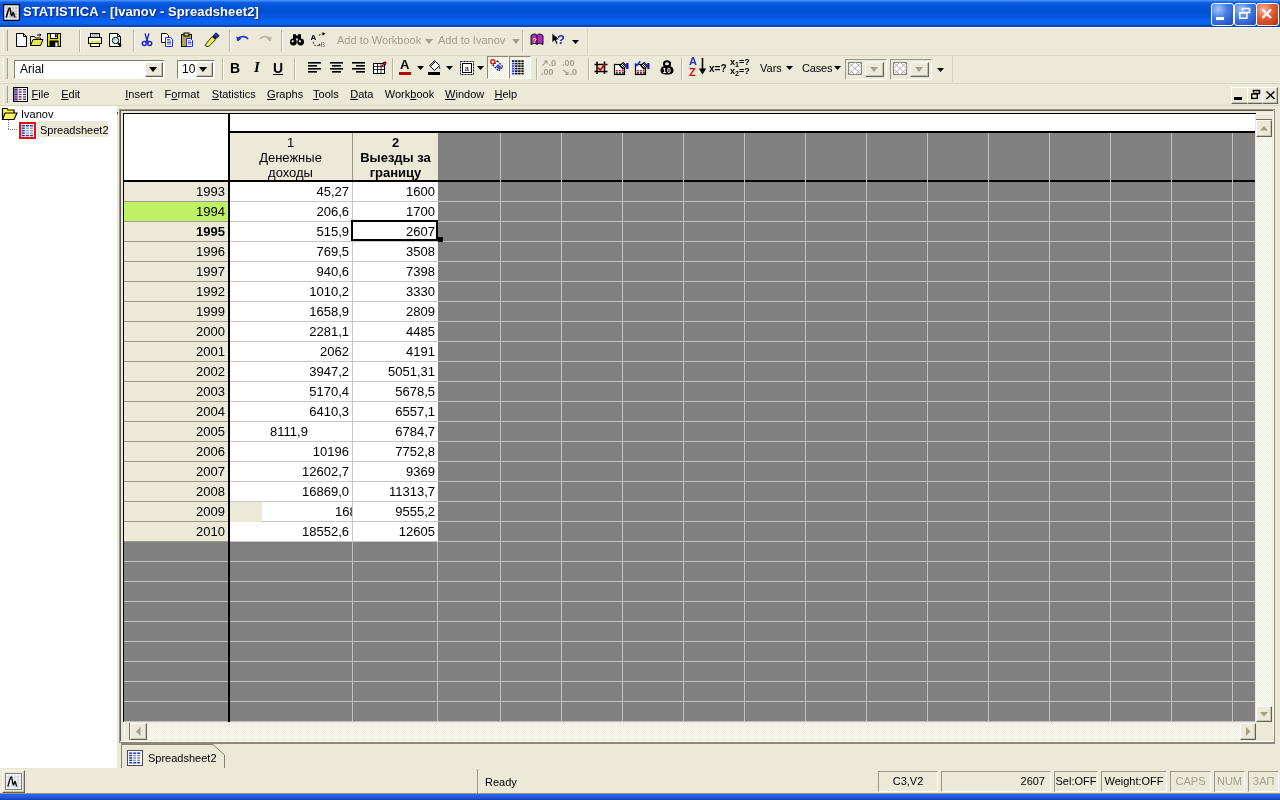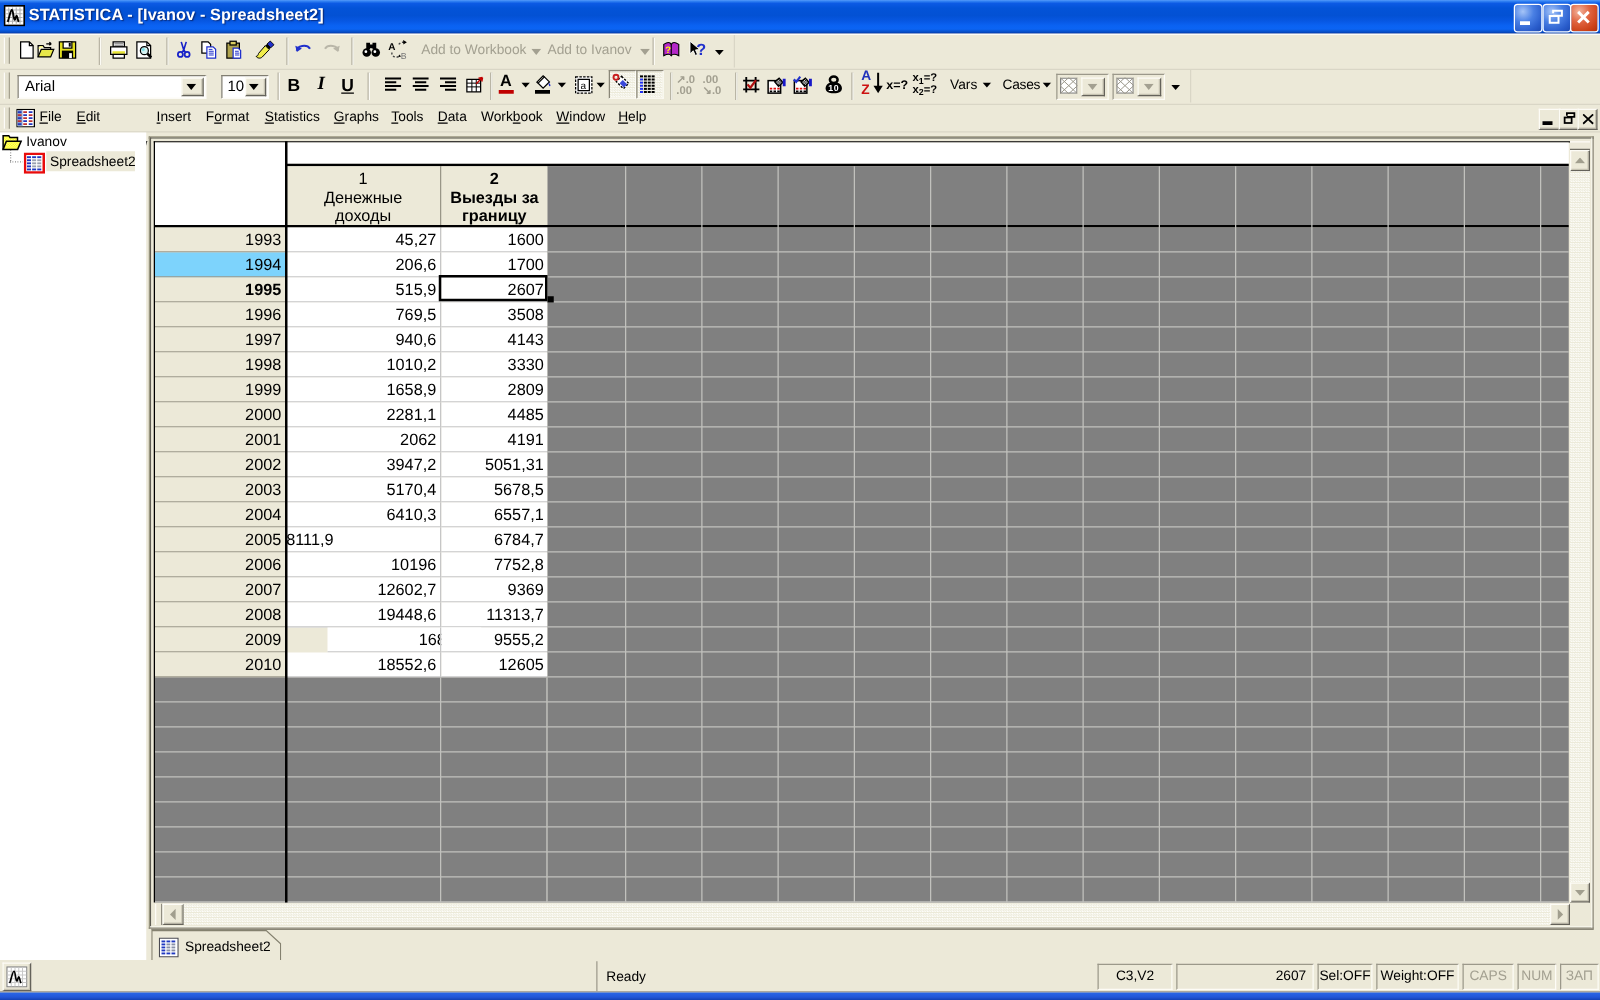--- a/index.html
+++ b/index.html
@@ -432,37 +432,37 @@
 <div class="a" style="left:353px;top:133px;width:85px;height:47px;background:#ece9d8;"></div>
 <div class="a" style="left:352px;top:133px;width:1px;height:47px;background:#999687;"></div>
 <div class="a" style="left:438px;top:133px;width:817px;height:47px;background:#808080;"></div>
 <div class="t" style="left:229px;top:135px;width:123px;text-align:center;font-size:13px;line-height:15px;">1<br>Денежные<br>доходы</div>
 <div class="t" style="left:353px;top:135px;width:85px;text-align:center;font-size:13px;line-height:15px;font-weight:bold;">2<br>Выезды за<br>границу</div>
 <div class="a" style="left:124px;top:180px;width:1131px;height:2px;background:#000;"></div>
 <div class="a" style="left:124px;top:182px;width:104px;height:19px;background:#ece9d8;border-bottom:1px solid #9c998b;font-size:13px;line-height:19px;text-align:right;padding-right:3px;box-sizing:content-box;width:101px;">1993</div>
 <div class="a" style="left:229px;top:182px;width:120px;height:19px;background:#fff;border-bottom:1px solid #c6c6c6;font-size:13px;line-height:19px;text-align:right;padding-right:3px;">45,27</div>
 <div class="a" style="left:353px;top:182px;width:82px;height:19px;background:#fff;border-bottom:1px solid #c6c6c6;font-size:13px;line-height:19px;text-align:right;padding-right:3px;">1600</div>
 <div class="a" style="left:352px;top:182px;width:1px;height:20px;background:#c6c6c6;"></div>
-<div class="a" style="left:124px;top:202px;width:104px;height:19px;background:#7dd3fc;border-bottom:1px solid #9c998b;font-size:13px;line-height:19px;text-align:right;padding-right:3px;box-sizing:content-box;width:101px;">1994</div>
+<div class="a" style="left:124px;top:202px;width:104px;height:19px;background:#bef264;border-bottom:1px solid #9c998b;font-size:13px;line-height:19px;text-align:right;padding-right:3px;box-sizing:content-box;width:101px;">1994</div>
 <div class="a" style="left:229px;top:202px;width:120px;height:19px;background:#fff;border-bottom:1px solid #c6c6c6;font-size:13px;line-height:19px;text-align:right;padding-right:3px;">206,6</div>
 <div class="a" style="left:353px;top:202px;width:82px;height:19px;background:#fff;border-bottom:1px solid #c6c6c6;font-size:13px;line-height:19px;text-align:right;padding-right:3px;">1700</div>
 <div class="a" style="left:352px;top:202px;width:1px;height:20px;background:#c6c6c6;"></div>
 <div class="a" style="left:124px;top:222px;width:104px;height:19px;background:#ece9d8;border-bottom:1px solid #9c998b;font-size:13px;line-height:19px;text-align:right;padding-right:3px;box-sizing:content-box;width:101px;font-weight:bold;">1995</div>
 <div class="a" style="left:229px;top:222px;width:120px;height:19px;background:#fff;border-bottom:1px solid #c6c6c6;font-size:13px;line-height:19px;text-align:right;padding-right:3px;">515,9</div>
 <div class="a" style="left:353px;top:222px;width:82px;height:19px;background:#fff;border-bottom:1px solid #c6c6c6;font-size:13px;line-height:19px;text-align:right;padding-right:3px;">2607</div>
 <div class="a" style="left:352px;top:222px;width:1px;height:20px;background:#c6c6c6;"></div>
 <div class="a" style="left:124px;top:242px;width:104px;height:19px;background:#ece9d8;border-bottom:1px solid #9c998b;font-size:13px;line-height:19px;text-align:right;padding-right:3px;box-sizing:content-box;width:101px;">1996</div>
 <div class="a" style="left:229px;top:242px;width:120px;height:19px;background:#fff;border-bottom:1px solid #c6c6c6;font-size:13px;line-height:19px;text-align:right;padding-right:3px;">769,5</div>
 <div class="a" style="left:353px;top:242px;width:82px;height:19px;background:#fff;border-bottom:1px solid #c6c6c6;font-size:13px;line-height:19px;text-align:right;padding-right:3px;">3508</div>
 <div class="a" style="left:352px;top:242px;width:1px;height:20px;background:#c6c6c6;"></div>
 <div class="a" style="left:124px;top:262px;width:104px;height:19px;background:#ece9d8;border-bottom:1px solid #9c998b;font-size:13px;line-height:19px;text-align:right;padding-right:3px;box-sizing:content-box;width:101px;">1997</div>
 <div class="a" style="left:229px;top:262px;width:120px;height:19px;background:#fff;border-bottom:1px solid #c6c6c6;font-size:13px;line-height:19px;text-align:right;padding-right:3px;">940,6</div>
-<div class="a" style="left:353px;top:262px;width:82px;height:19px;background:#fff;border-bottom:1px solid #c6c6c6;font-size:13px;line-height:19px;text-align:right;padding-right:3px;">4143</div>
+<div class="a" style="left:353px;top:262px;width:82px;height:19px;background:#fff;border-bottom:1px solid #c6c6c6;font-size:13px;line-height:19px;text-align:right;padding-right:3px;">7398</div>
 <div class="a" style="left:352px;top:262px;width:1px;height:20px;background:#c6c6c6;"></div>
-<div class="a" style="left:124px;top:282px;width:104px;height:19px;background:#ece9d8;border-bottom:1px solid #9c998b;font-size:13px;line-height:19px;text-align:right;padding-right:3px;box-sizing:content-box;width:101px;">1998</div>
+<div class="a" style="left:124px;top:282px;width:104px;height:19px;background:#ece9d8;border-bottom:1px solid #9c998b;font-size:13px;line-height:19px;text-align:right;padding-right:3px;box-sizing:content-box;width:101px;">1992</div>
 <div class="a" style="left:229px;top:282px;width:120px;height:19px;background:#fff;border-bottom:1px solid #c6c6c6;font-size:13px;line-height:19px;text-align:right;padding-right:3px;">1010,2</div>
 <div class="a" style="left:353px;top:282px;width:82px;height:19px;background:#fff;border-bottom:1px solid #c6c6c6;font-size:13px;line-height:19px;text-align:right;padding-right:3px;">3330</div>
 <div class="a" style="left:352px;top:282px;width:1px;height:20px;background:#c6c6c6;"></div>
 <div class="a" style="left:124px;top:302px;width:104px;height:19px;background:#ece9d8;border-bottom:1px solid #9c998b;font-size:13px;line-height:19px;text-align:right;padding-right:3px;box-sizing:content-box;width:101px;">1999</div>
 <div class="a" style="left:229px;top:302px;width:120px;height:19px;background:#fff;border-bottom:1px solid #c6c6c6;font-size:13px;line-height:19px;text-align:right;padding-right:3px;">1658,9</div>
 <div class="a" style="left:353px;top:302px;width:82px;height:19px;background:#fff;border-bottom:1px solid #c6c6c6;font-size:13px;line-height:19px;text-align:right;padding-right:3px;">2809</div>
 <div class="a" style="left:352px;top:302px;width:1px;height:20px;background:#c6c6c6;"></div>
 <div class="a" style="left:124px;top:322px;width:104px;height:19px;background:#ece9d8;border-bottom:1px solid #9c998b;font-size:13px;line-height:19px;text-align:right;padding-right:3px;box-sizing:content-box;width:101px;">2000</div>
 <div class="a" style="left:229px;top:322px;width:120px;height:19px;background:#fff;border-bottom:1px solid #c6c6c6;font-size:13px;line-height:19px;text-align:right;padding-right:3px;">2281,1</div>
 <div class="a" style="left:353px;top:322px;width:82px;height:19px;background:#fff;border-bottom:1px solid #c6c6c6;font-size:13px;line-height:19px;text-align:right;padding-right:3px;">4485</div>
@@ -477,33 +477,33 @@
 <div class="a" style="left:352px;top:362px;width:1px;height:20px;background:#c6c6c6;"></div>
 <div class="a" style="left:124px;top:382px;width:104px;height:19px;background:#ece9d8;border-bottom:1px solid #9c998b;font-size:13px;line-height:19px;text-align:right;padding-right:3px;box-sizing:content-box;width:101px;">2003</div>
 <div class="a" style="left:229px;top:382px;width:120px;height:19px;background:#fff;border-bottom:1px solid #c6c6c6;font-size:13px;line-height:19px;text-align:right;padding-right:3px;">5170,4</div>
 <div class="a" style="left:353px;top:382px;width:82px;height:19px;background:#fff;border-bottom:1px solid #c6c6c6;font-size:13px;line-height:19px;text-align:right;padding-right:3px;">5678,5</div>
 <div class="a" style="left:352px;top:382px;width:1px;height:20px;background:#c6c6c6;"></div>
 <div class="a" style="left:124px;top:402px;width:104px;height:19px;background:#ece9d8;border-bottom:1px solid #9c998b;font-size:13px;line-height:19px;text-align:right;padding-right:3px;box-sizing:content-box;width:101px;">2004</div>
 <div class="a" style="left:229px;top:402px;width:120px;height:19px;background:#fff;border-bottom:1px solid #c6c6c6;font-size:13px;line-height:19px;text-align:right;padding-right:3px;">6410,3</div>
 <div class="a" style="left:353px;top:402px;width:82px;height:19px;background:#fff;border-bottom:1px solid #c6c6c6;font-size:13px;line-height:19px;text-align:right;padding-right:3px;">6557,1</div>
 <div class="a" style="left:352px;top:402px;width:1px;height:20px;background:#c6c6c6;"></div>
 <div class="a" style="left:124px;top:422px;width:104px;height:19px;background:#ece9d8;border-bottom:1px solid #9c998b;font-size:13px;line-height:19px;text-align:right;padding-right:3px;box-sizing:content-box;width:101px;">2005</div>
-<div class="a" style="left:229px;top:422px;width:120px;height:19px;background:#fff;border-bottom:1px solid #c6c6c6;font-size:13px;line-height:19px;text-align:left;padding-right:3px;">8111,9</div>
+<div class="a" style="left:229px;top:422px;width:120px;height:19px;background:#fff;border-bottom:1px solid #c6c6c6;font-size:13px;line-height:19px;text-align:center;padding-right:3px;">8111,9</div>
 <div class="a" style="left:353px;top:422px;width:82px;height:19px;background:#fff;border-bottom:1px solid #c6c6c6;font-size:13px;line-height:19px;text-align:right;padding-right:3px;">6784,7</div>
 <div class="a" style="left:352px;top:422px;width:1px;height:20px;background:#c6c6c6;"></div>
 <div class="a" style="left:124px;top:442px;width:104px;height:19px;background:#ece9d8;border-bottom:1px solid #9c998b;font-size:13px;line-height:19px;text-align:right;padding-right:3px;box-sizing:content-box;width:101px;">2006</div>
 <div class="a" style="left:229px;top:442px;width:120px;height:19px;background:#fff;border-bottom:1px solid #c6c6c6;font-size:13px;line-height:19px;text-align:right;padding-right:3px;">10196</div>
 <div class="a" style="left:353px;top:442px;width:82px;height:19px;background:#fff;border-bottom:1px solid #c6c6c6;font-size:13px;line-height:19px;text-align:right;padding-right:3px;">7752,8</div>
 <div class="a" style="left:352px;top:442px;width:1px;height:20px;background:#c6c6c6;"></div>
 <div class="a" style="left:124px;top:462px;width:104px;height:19px;background:#ece9d8;border-bottom:1px solid #9c998b;font-size:13px;line-height:19px;text-align:right;padding-right:3px;box-sizing:content-box;width:101px;">2007</div>
 <div class="a" style="left:229px;top:462px;width:120px;height:19px;background:#fff;border-bottom:1px solid #c6c6c6;font-size:13px;line-height:19px;text-align:right;padding-right:3px;">12602,7</div>
 <div class="a" style="left:353px;top:462px;width:82px;height:19px;background:#fff;border-bottom:1px solid #c6c6c6;font-size:13px;line-height:19px;text-align:right;padding-right:3px;">9369</div>
 <div class="a" style="left:352px;top:462px;width:1px;height:20px;background:#c6c6c6;"></div>
 <div class="a" style="left:124px;top:482px;width:104px;height:19px;background:#ece9d8;border-bottom:1px solid #9c998b;font-size:13px;line-height:19px;text-align:right;padding-right:3px;box-sizing:content-box;width:101px;">2008</div>
-<div class="a" style="left:229px;top:482px;width:120px;height:19px;background:#fff;border-bottom:1px solid #c6c6c6;font-size:13px;line-height:19px;text-align:right;padding-right:3px;">19448,6</div>
+<div class="a" style="left:229px;top:482px;width:120px;height:19px;background:#fff;border-bottom:1px solid #c6c6c6;font-size:13px;line-height:19px;text-align:right;padding-right:3px;">16869,0</div>
 <div class="a" style="left:353px;top:482px;width:82px;height:19px;background:#fff;border-bottom:1px solid #c6c6c6;font-size:13px;line-height:19px;text-align:right;padding-right:3px;">11313,7</div>
 <div class="a" style="left:352px;top:482px;width:1px;height:20px;background:#c6c6c6;"></div>
 <div class="a" style="left:124px;top:502px;width:104px;height:19px;background:#ece9d8;border-bottom:1px solid #9c998b;font-size:13px;line-height:19px;text-align:right;padding-right:3px;box-sizing:content-box;width:101px;">2009</div>
 <div class="a" style="left:229px;top:502px;width:120px;height:19px;background:#fff;border-bottom:1px solid #c6c6c6;font-size:13px;line-height:19px;text-align:right;padding-right:3px;margin-left:33px;">16838,3</div>
 <div class="a" style="left:353px;top:502px;width:82px;height:19px;background:#fff;border-bottom:1px solid #c6c6c6;font-size:13px;line-height:19px;text-align:right;padding-right:3px;">9555,2</div>
 <div class="a" style="left:352px;top:502px;width:1px;height:20px;background:#c6c6c6;"></div>
 <div class="a" style="left:124px;top:522px;width:104px;height:19px;background:#ece9d8;border-bottom:1px solid #9c998b;font-size:13px;line-height:19px;text-align:right;padding-right:3px;box-sizing:content-box;width:101px;">2010</div>
 <div class="a" style="left:229px;top:522px;width:120px;height:19px;background:#fff;border-bottom:1px solid #c6c6c6;font-size:13px;line-height:19px;text-align:right;padding-right:3px;">18552,6</div>
 <div class="a" style="left:353px;top:522px;width:82px;height:19px;background:#fff;border-bottom:1px solid #c6c6c6;font-size:13px;line-height:19px;text-align:right;padding-right:3px;">12605</div>
 <div class="a" style="left:352px;top:522px;width:1px;height:20px;background:#c6c6c6;"></div>

